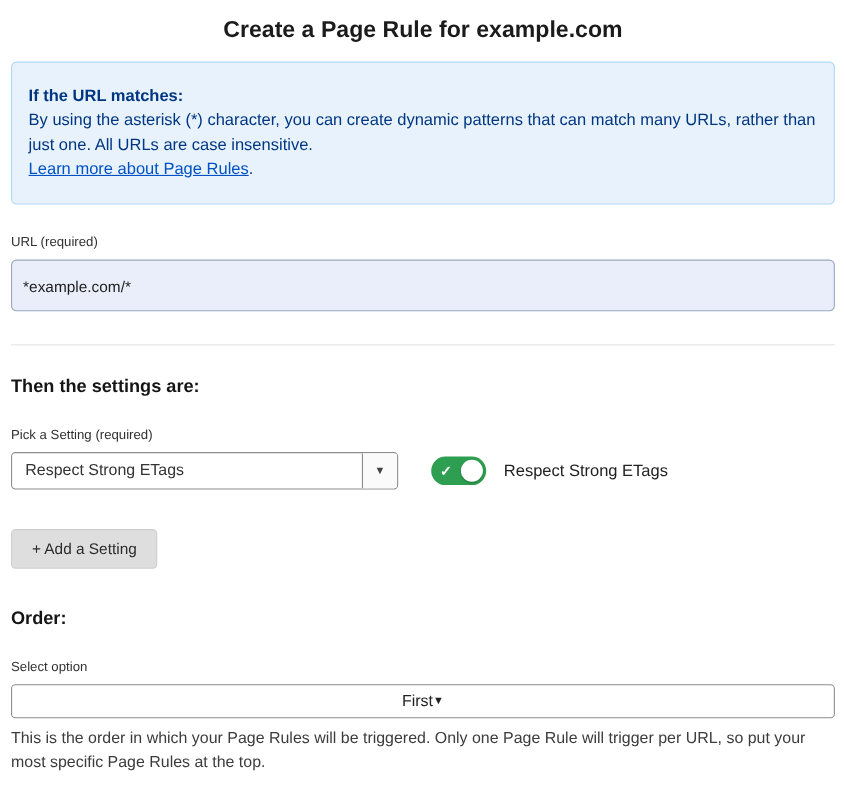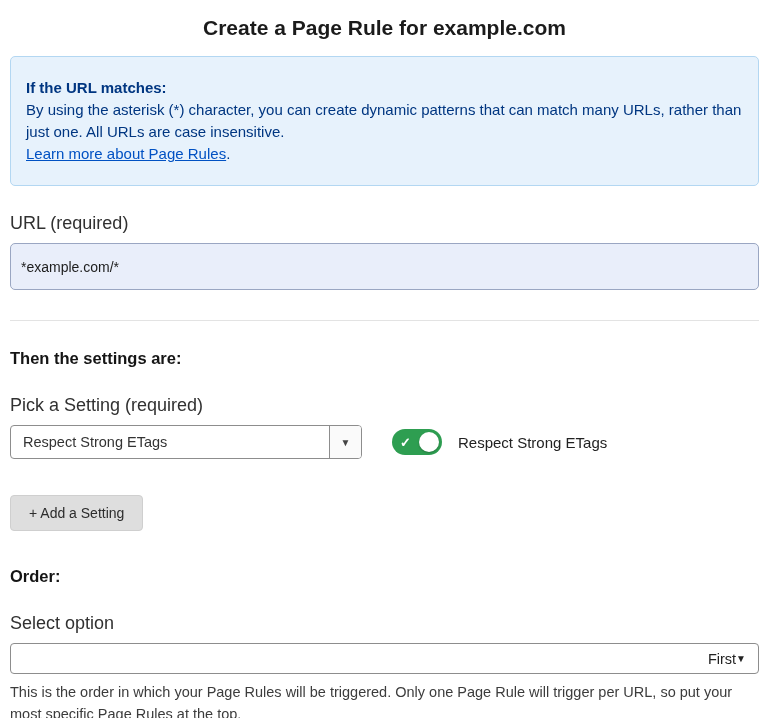--- a/index.html
+++ b/index.html
@@ -33,21 +33,21 @@
   .info-body { display:block; }
   .info-link {
     color:#0051c3;
     text-decoration:underline;
     cursor:pointer;
   }
   .info-link-suffix { color:#003681; }
 
   .field-label {
     margin-top:27px;
-    font-size:18px;
+    font-size:12px;
     color:#313131;
   }
 
   .url-input {
     margin-top:9px;
     width:100%;
     height:47px;
     background:#e9eefa;
     border:1px solid #9aa6c2;
     border-radius:5px;
@@ -158,21 +158,21 @@
 
   .order-select {
     margin-top:9px;
     width:100%;
     height:31px;
     border:1px solid #8d8d8d;
     border-radius:4px;
     background:#fff;
     display:flex;
     align-items:center;
-    justify-content:flex-end;
+    justify-content:center;
     padding:0 12px;
     cursor:pointer;
     font-size:14.5px;
     color:#222;
   }
   .order-chevron { font-size:10px; color:#222; }
 
   .help-text {
     margin-top:7px;
     font-size:14.5px;

